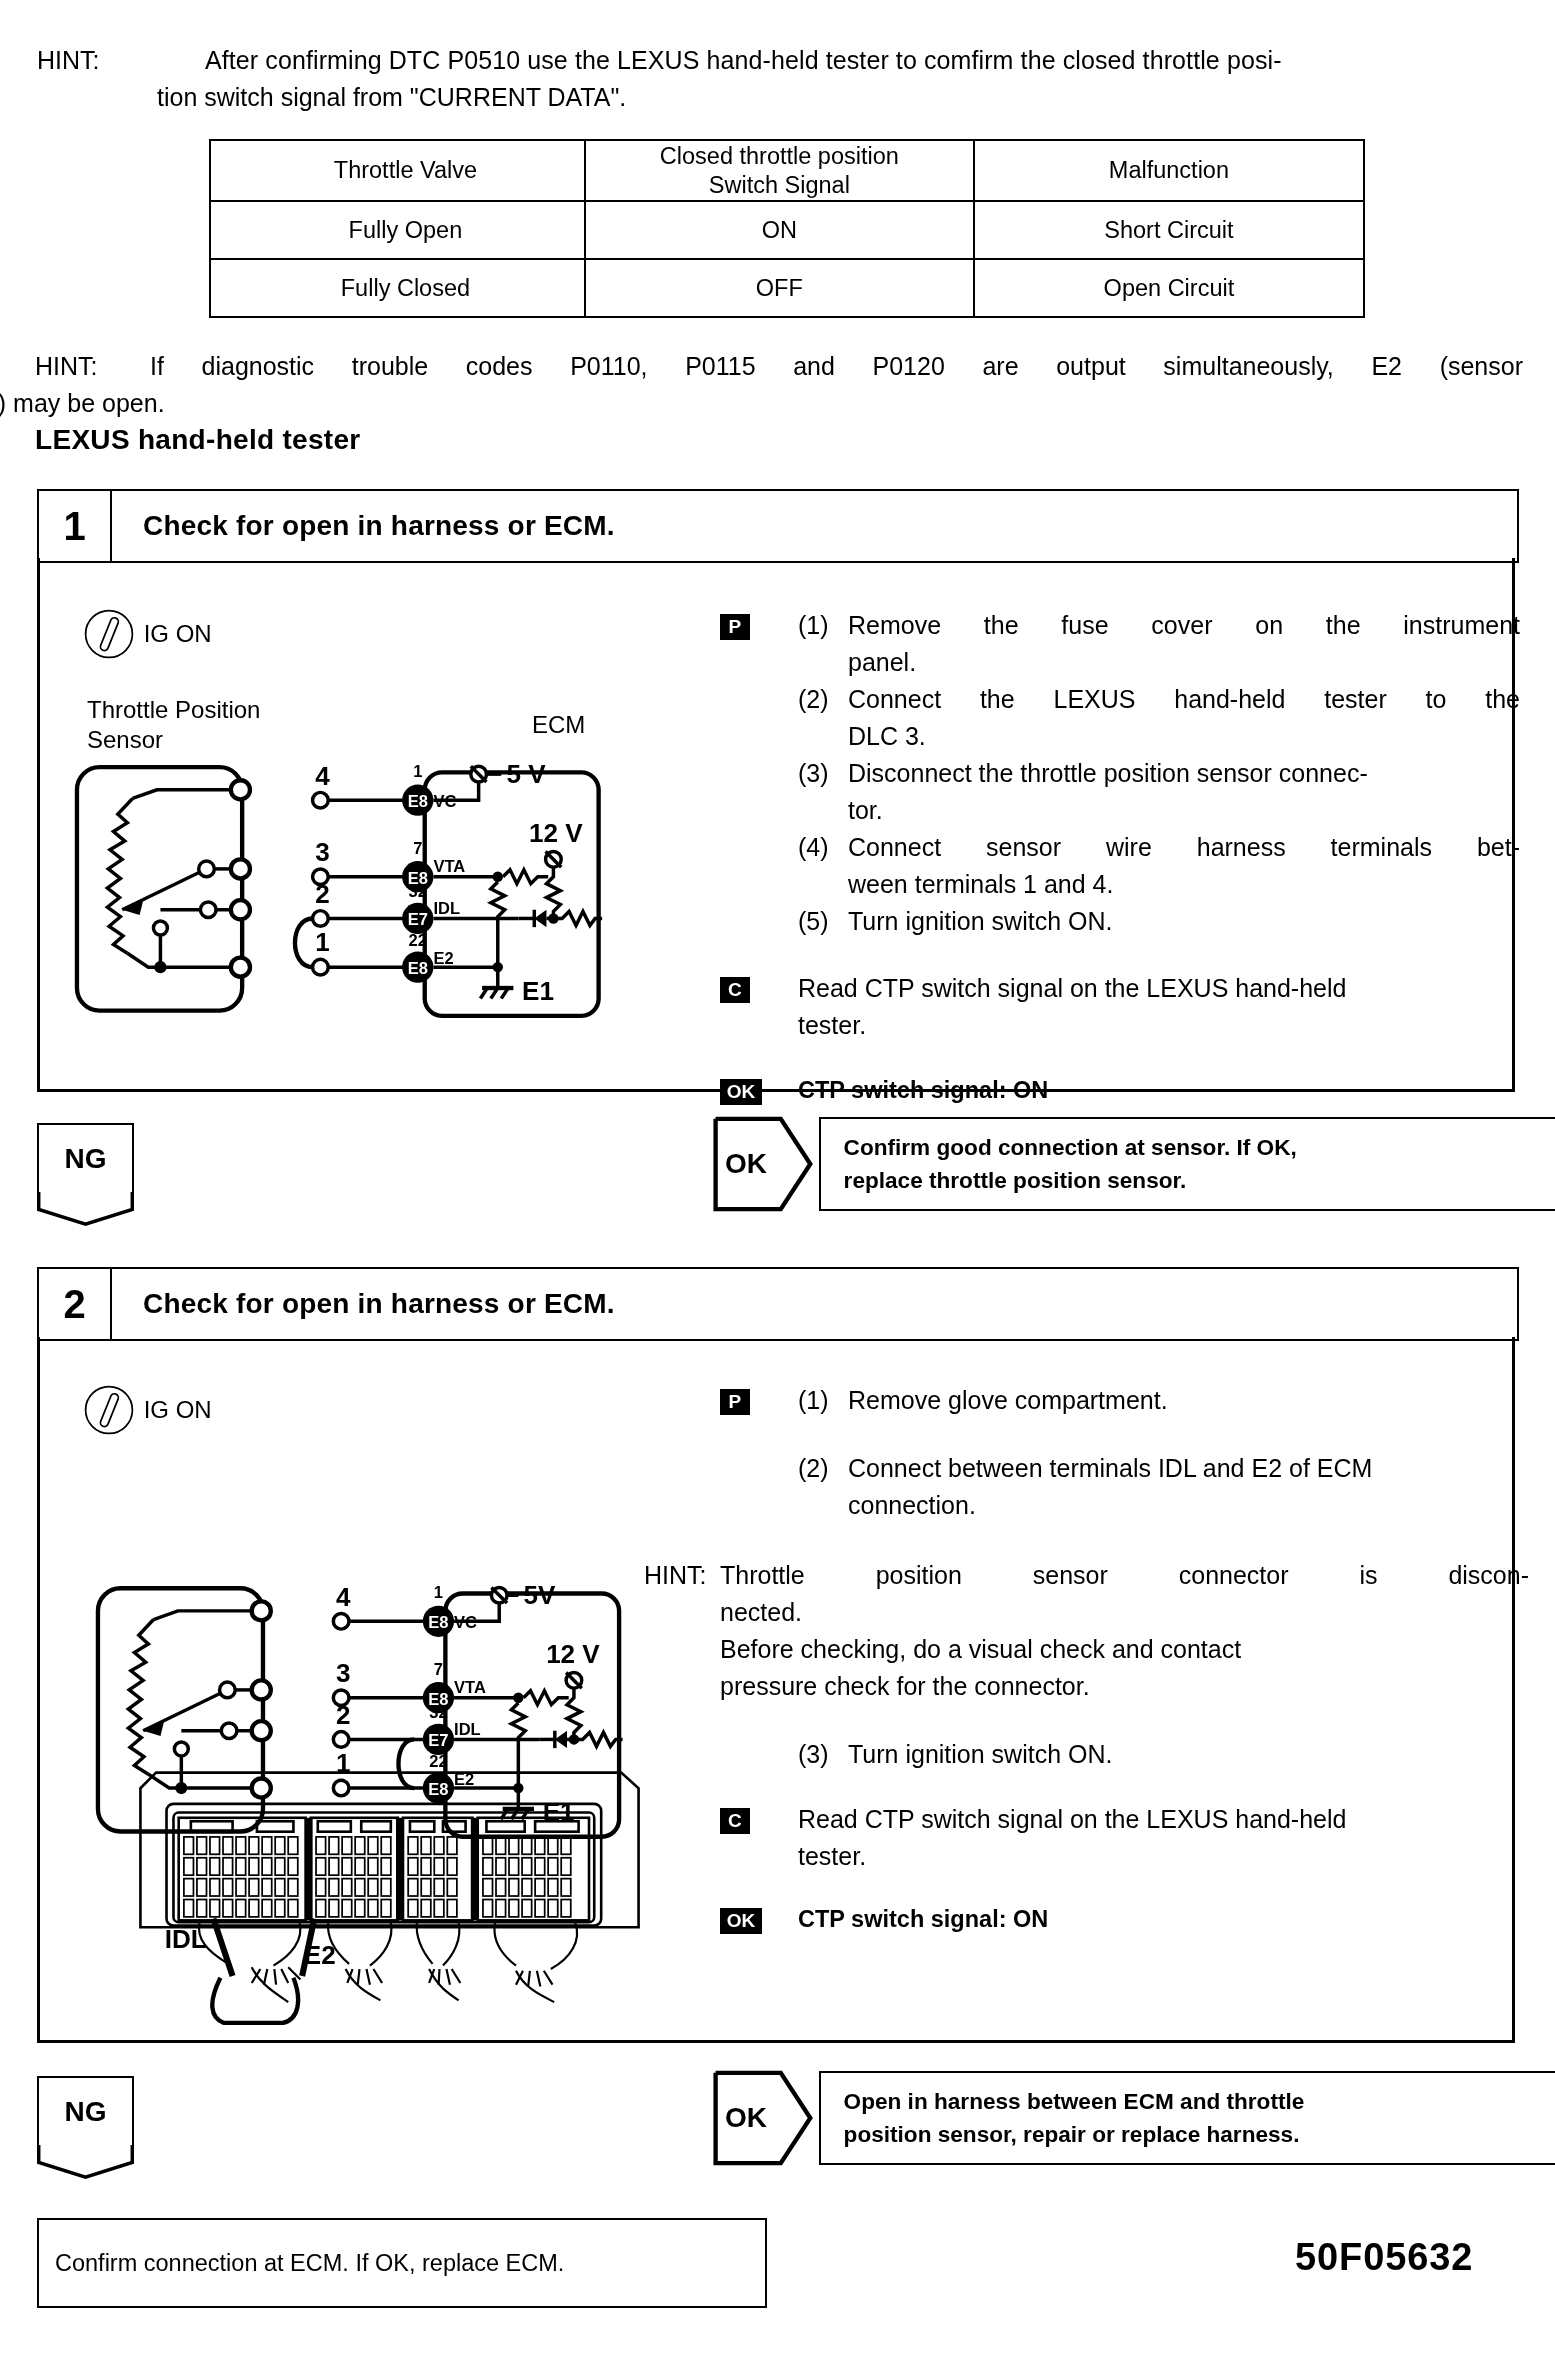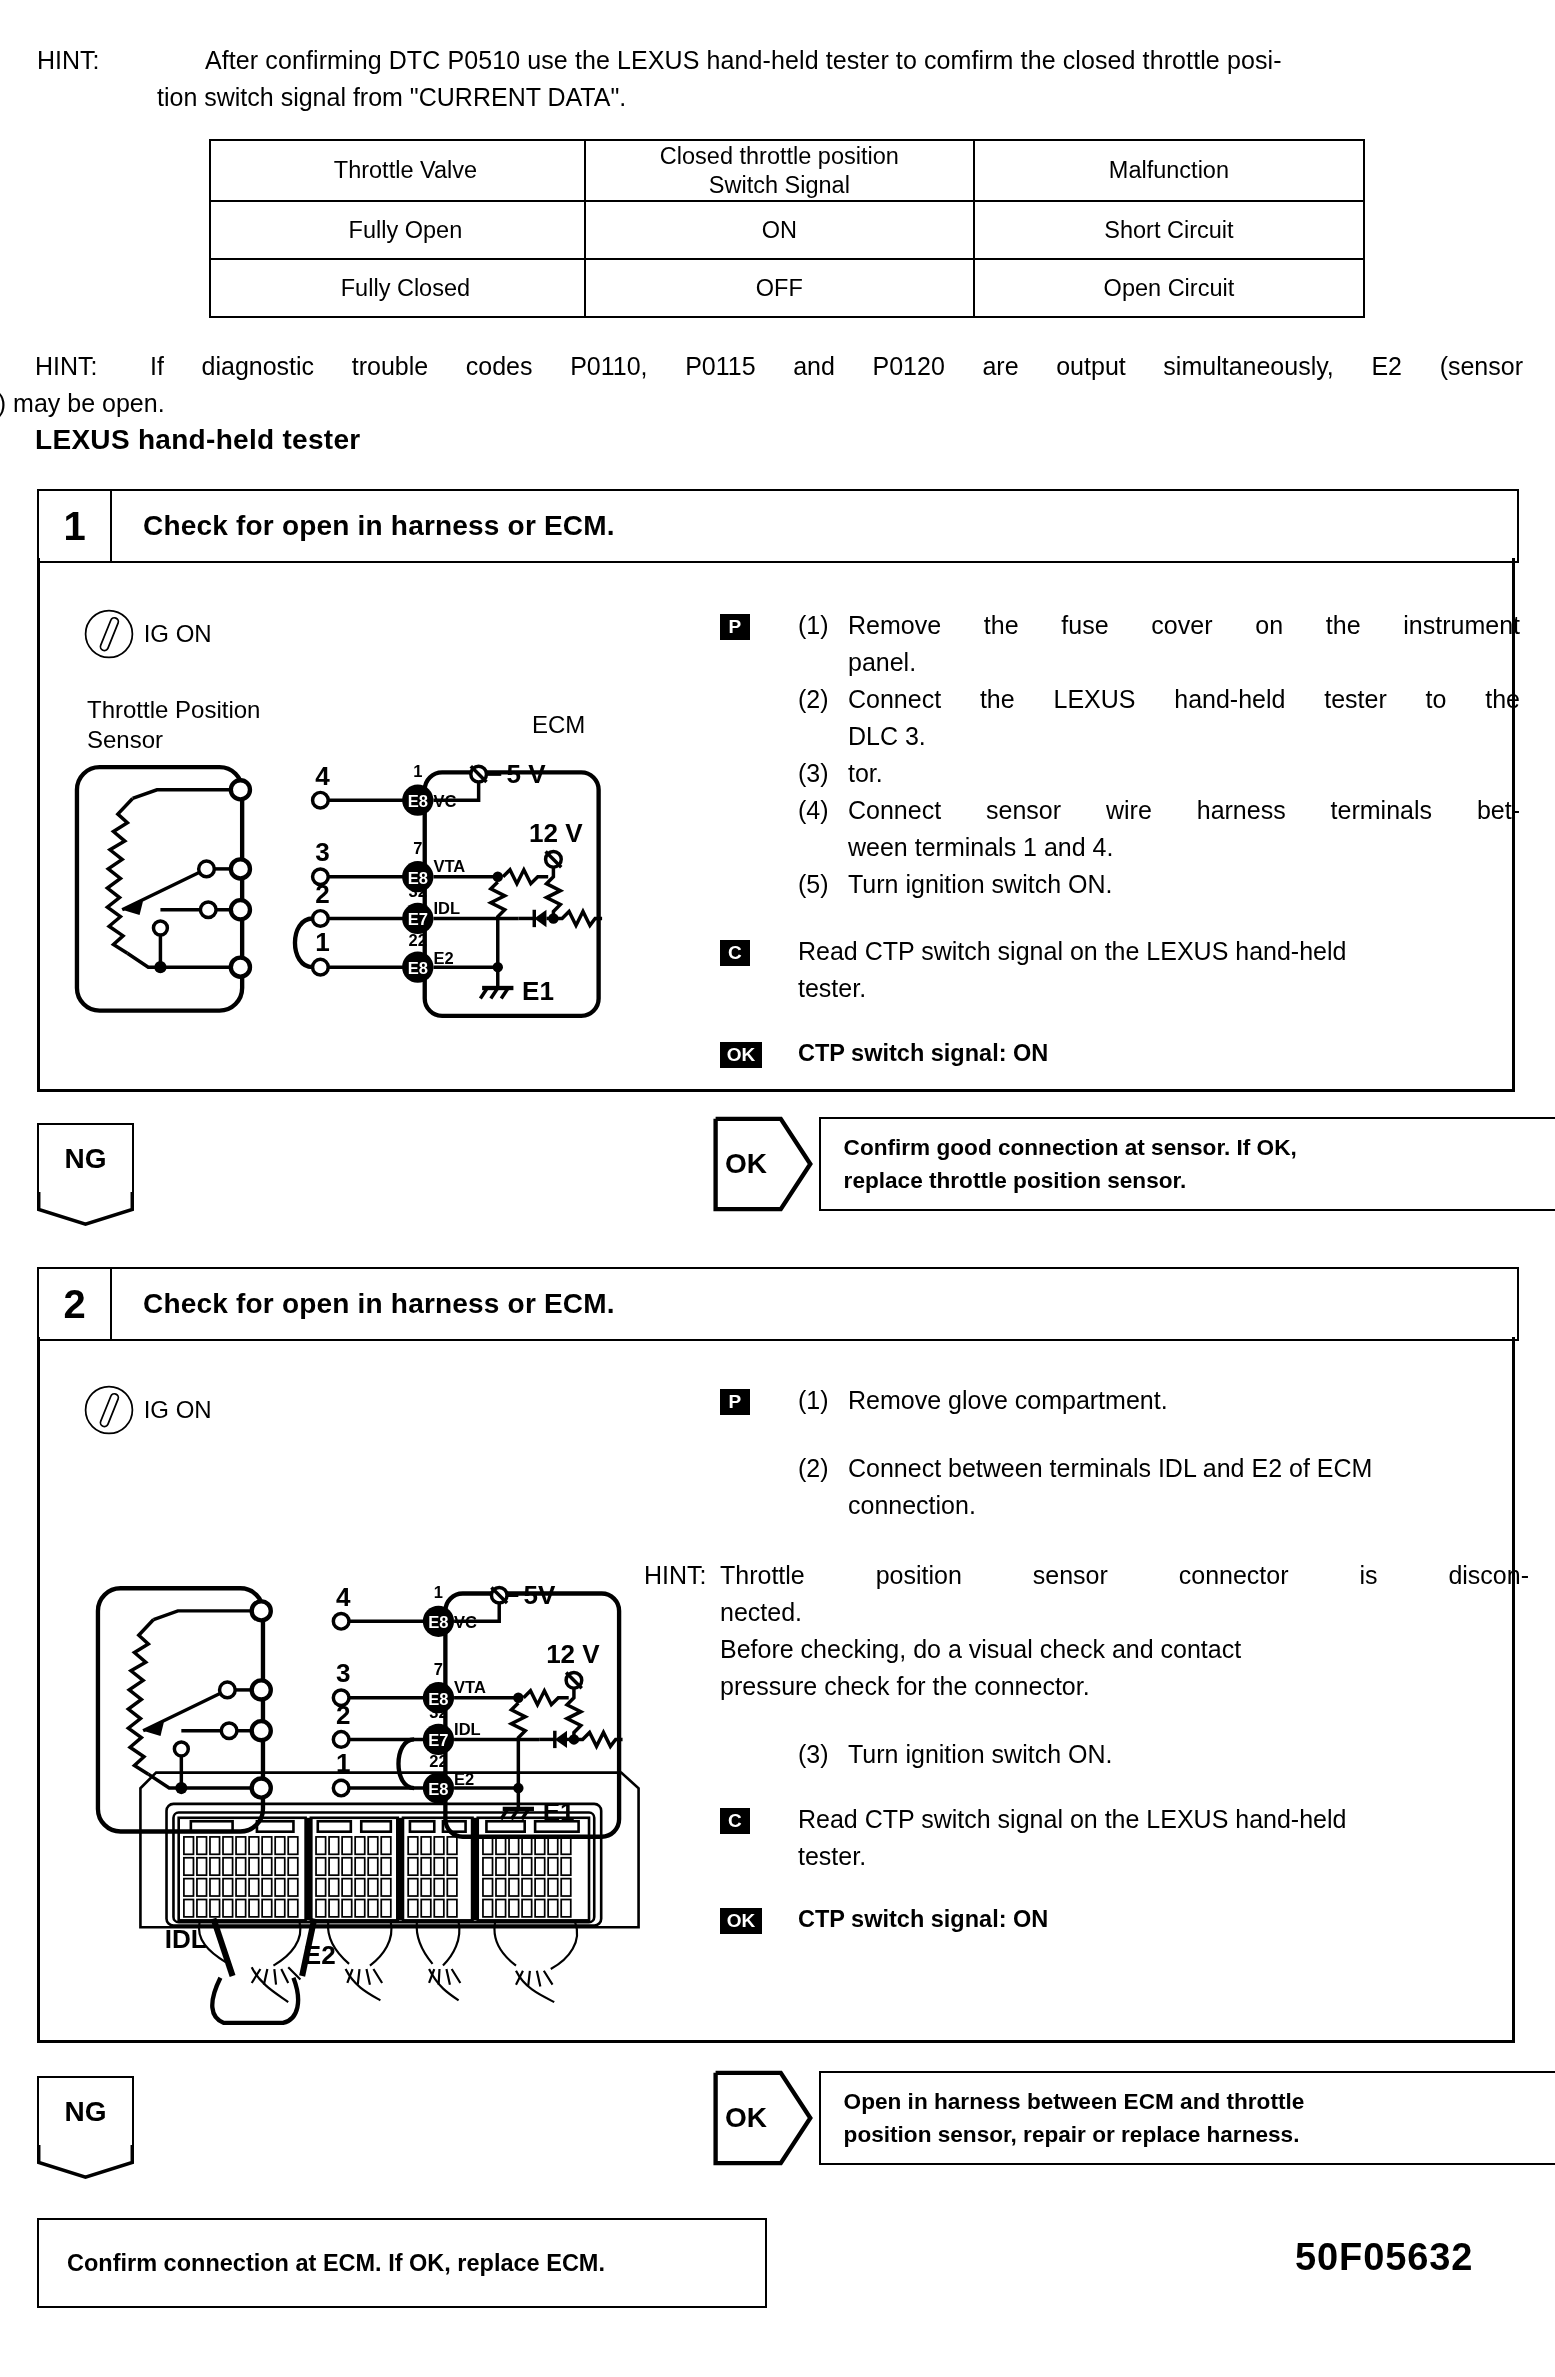--- a/index.html
+++ b/index.html
@@ -106,21 +106,21 @@
   .okwrap{display:flex;align-items:stretch;}
   .okarrow{position:relative;width:106px;height:94px;}
   .okarrow .lbl{position:absolute;left:12px;top:50%;transform:translateY(-50%);font-size:28px;font-weight:bold;}
   .okbox{border:2.6px solid #000;flex:1;display:flex;align-items:center;padding:0 22.6px;
          font-size:22.6px;font-weight:bold;line-height:33px;}
   #ok1{left:713px;top:1117px;width:869px;}
   #ok2{left:713px;top:2071px;width:869px;}
 
   
   #final{left:37px;top:2218px;width:730px;height:90px;border:2.6px solid #000;
-         display:flex;align-items:center;padding-left:28px;font-size:23.5px;font-weight:bold;box-sizing:border-box;}
+         display:flex;align-items:center;padding-left:16px;font-size:23.5px;font-weight:normal;box-sizing:border-box;}
   #figcode{left:1295px;top:2236px;font-size:38px;font-weight:bold;letter-spacing:0.9px;}
 
   svg{overflow:visible;}
 </style>
 </head>
 <body>
 
 <div class="abs" id="hint1">
   <span class="lbl">HINT:</span>
   <span class="body">
@@ -300,20 +300,21 @@
       <div class="num">
         <div class="n">(2)</div>
         <div class="t">
           <div class="jz">Connect  the  LEXUS  hand-held  tester  to  the</div>
           <div>DLC 3.</div>
         </div>
       </div>
       <div class="num">
         <div class="n">(3)</div>
         <div class="t">
+          <div>Disconnect the throttle position sensor connec-</div>
           <div>tor.</div>
         </div>
       </div>
       <div class="num">
         <div class="n">(4)</div>
         <div class="t">
           <div class="jz">Connect  sensor  wire  harness  terminals  bet-</div>
           <div>ween terminals 1 and 4.</div>
         </div>
       </div>

